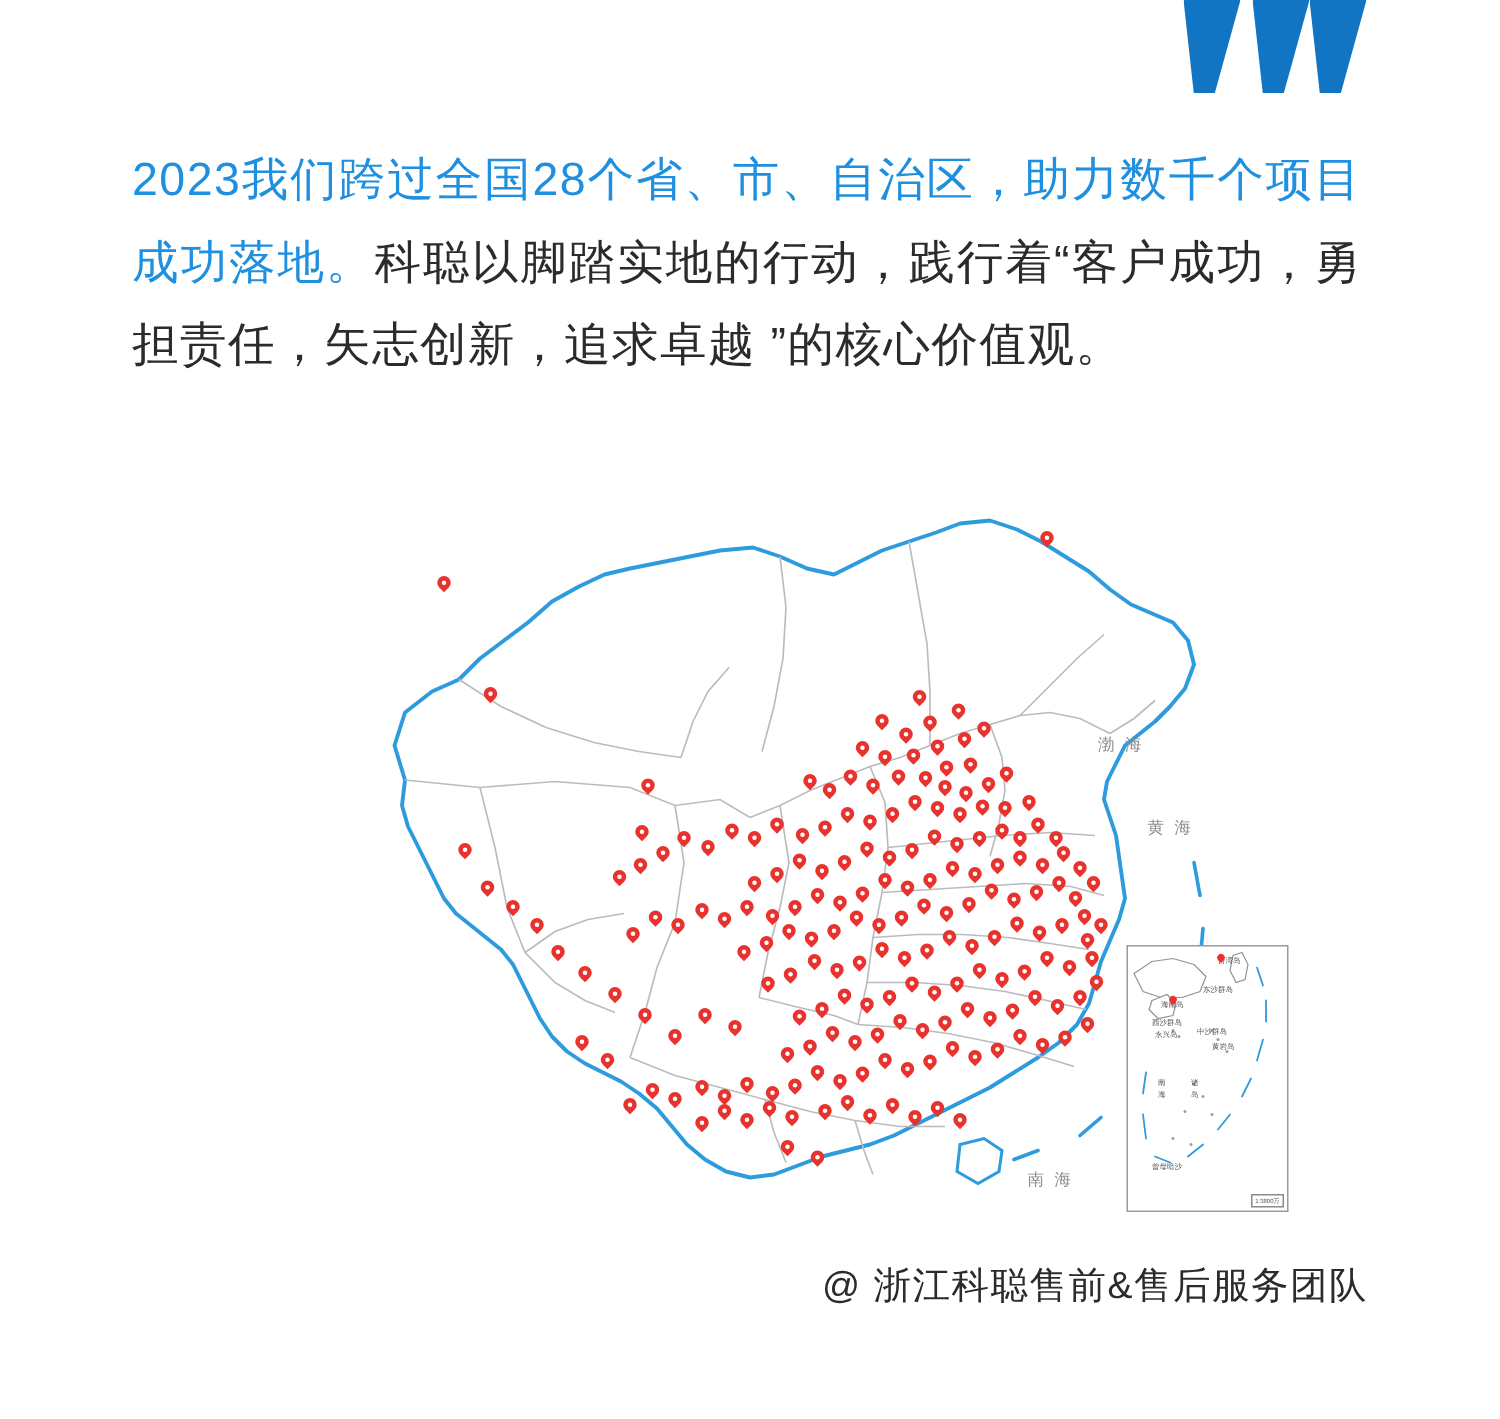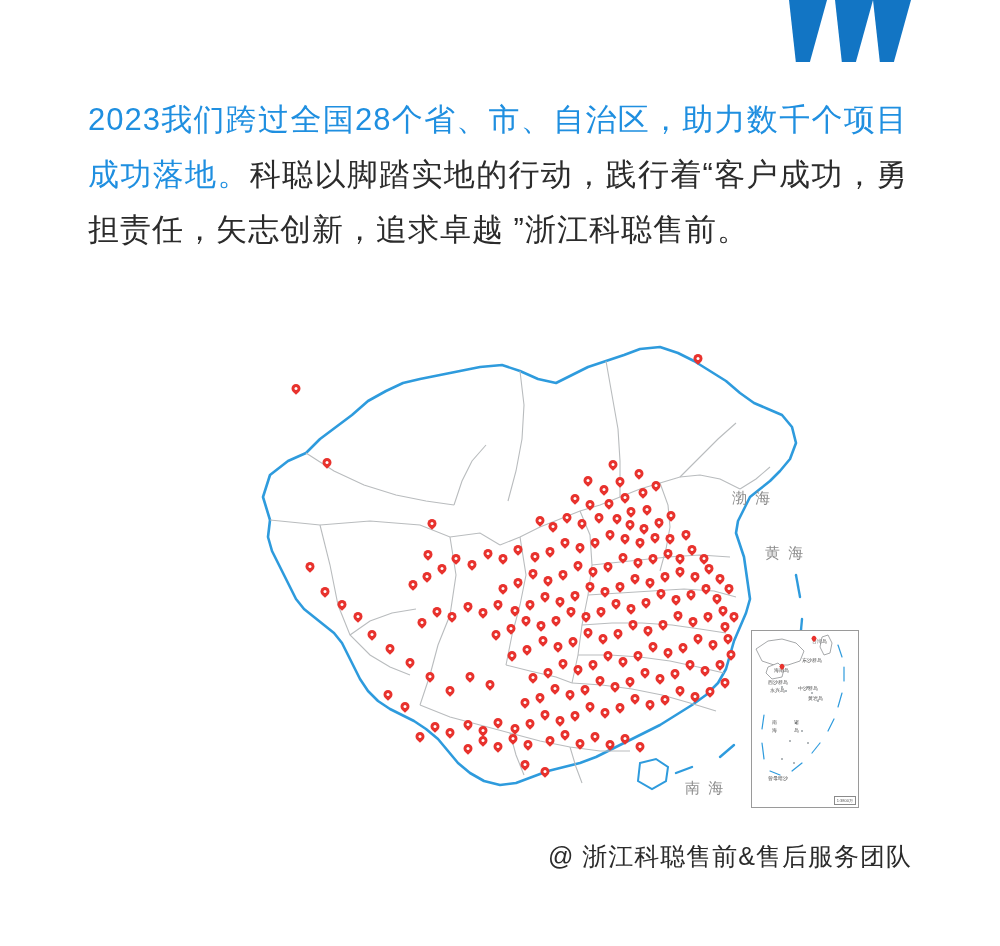--- a/index.html
+++ b/index.html
@@ -91,21 +91,21 @@
     position: absolute;
     left: 3px; top: 2.6px;
     width: 3px; height: 3px;
     border-radius: 50%;
     background: #ffffff;
   }
 
   
   .sea-label {
     position: absolute;
-    font-size: 15px;
+    font-size: 11px;
     color: #8c8c8c;
     letter-spacing: 2px;
     white-space: nowrap;
   }
   .island-label {
     position: absolute;
     font-size: 9px;
     color: #6f6f6f;
     white-space: nowrap;
   }
@@ -181,21 +181,21 @@
 </head>
 <body>
 
 <div class="quote-mark">
   <span class="q1"></span>
   <span class="q2"></span>
   <span class="q3"></span>
 </div>
 
 <div class="headline">
-  <span class="hl-blue">2023我们跨过全国28个省、市、自治区，助力数千个项目成功落地。</span><span>科聪以脚踏实地的行动，践行着“客户成功，勇担责任，矢志创新，追求卓越 ”浙江科聪售前。</span>
+  <span class="hl-blue">2023我们跨过全国28个省、市、自治区，助力数千个项目成功落地。</span><span>科聪以脚踏实地的行动，践行着“客户成功，勇担责任，矢志创新，追求卓越 ”的核心价值观。</span>
 </div>
 
 <div class="map-wrap">
   <svg viewBox="0 0 760 560">
 
     <g fill="#ffffff" stroke="#2e9bdd" stroke-width="2.6" stroke-linejoin="round">
       <path d="M150 245 L143 222 L150 200 L168 186 L186 178 L200 164 L216 152
                L232 140 L248 126 L266 116 L283 108 L300 104 L320 100 L340 96
                L360 92 L382 90 L400 96 L418 104 L436 108 L452 100 L468 92
                L486 86 L504 80 L520 74 L540 72 L558 78 L574 86 L590 96

